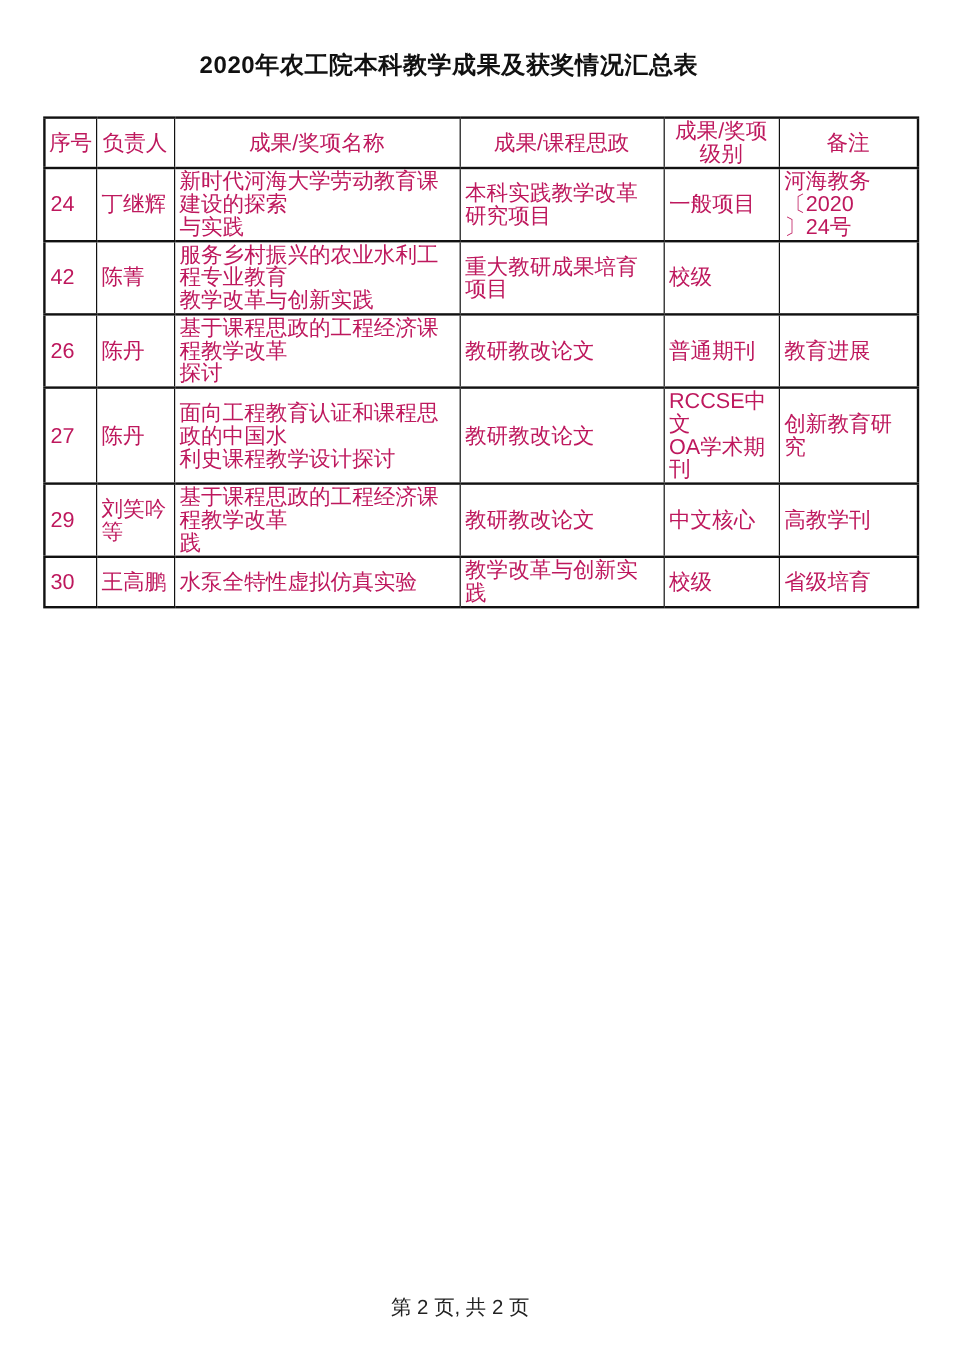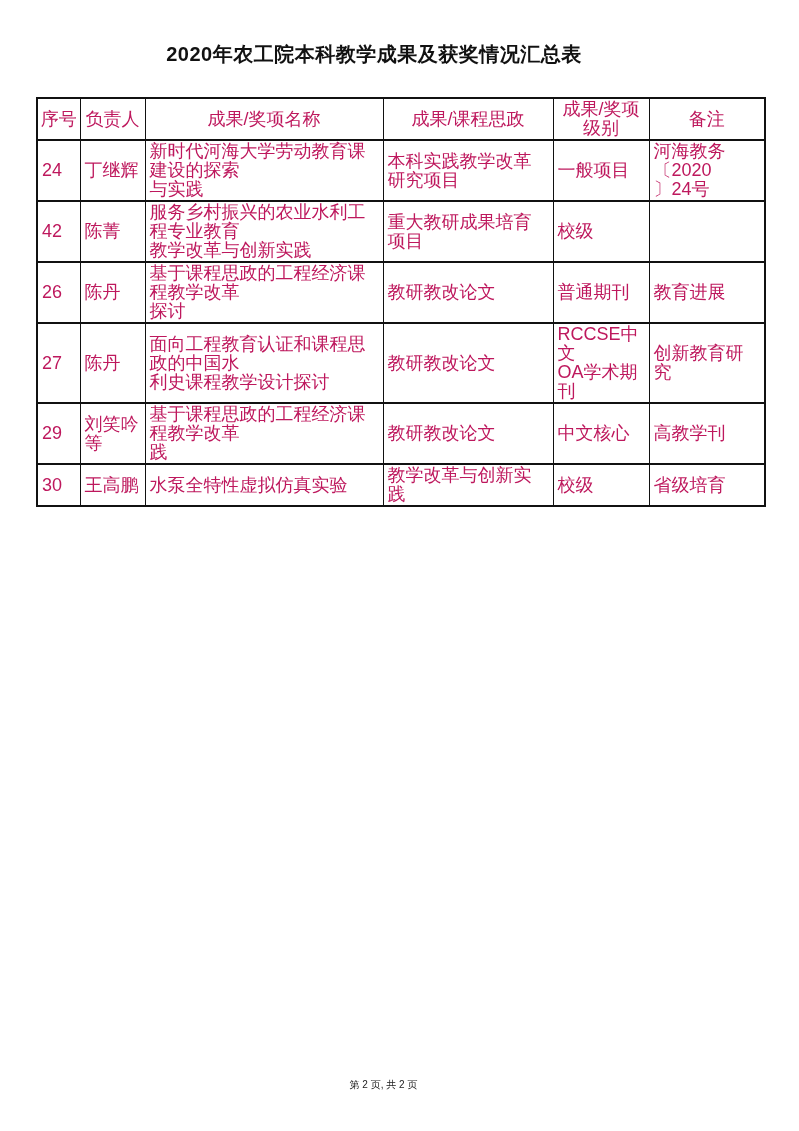--- a/index.html
+++ b/index.html
@@ -58,21 +58,21 @@
   .col-name   { width: 238px; }
   .col-cat    { width: 170px; }
   .col-level  { width: 96px; }
   .col-remark { width: 116px; }
 
   .page-footer {
     position: absolute;
     top: 1078px; left: 0;
     width: 767px;
     text-align: center;
-    font-size: 10px;
+    font-size: 17px;
     color: #222222;
   }
 </style>
 </head>
 <body>
 
 <div class="doc-title">2020年农工院本科教学成果及获奖情况汇总表</div>
 
 <table class="summary">
   <colgroup>

